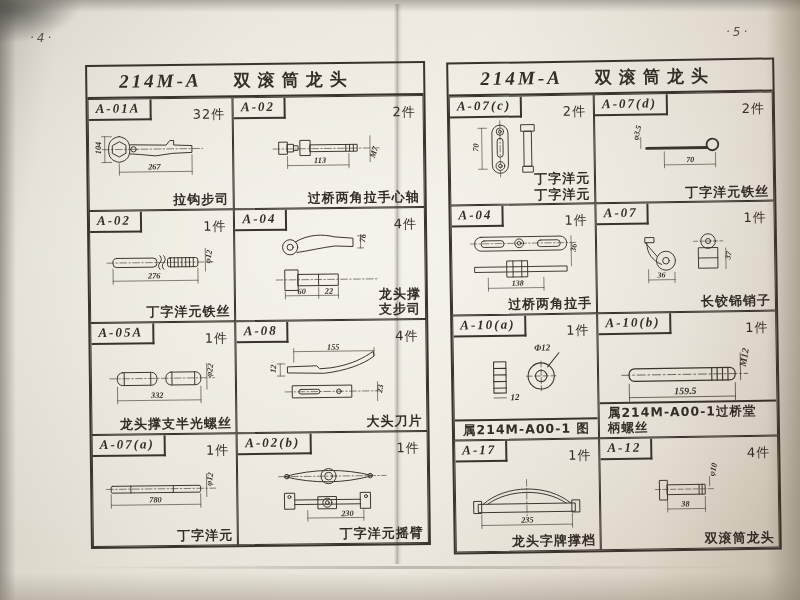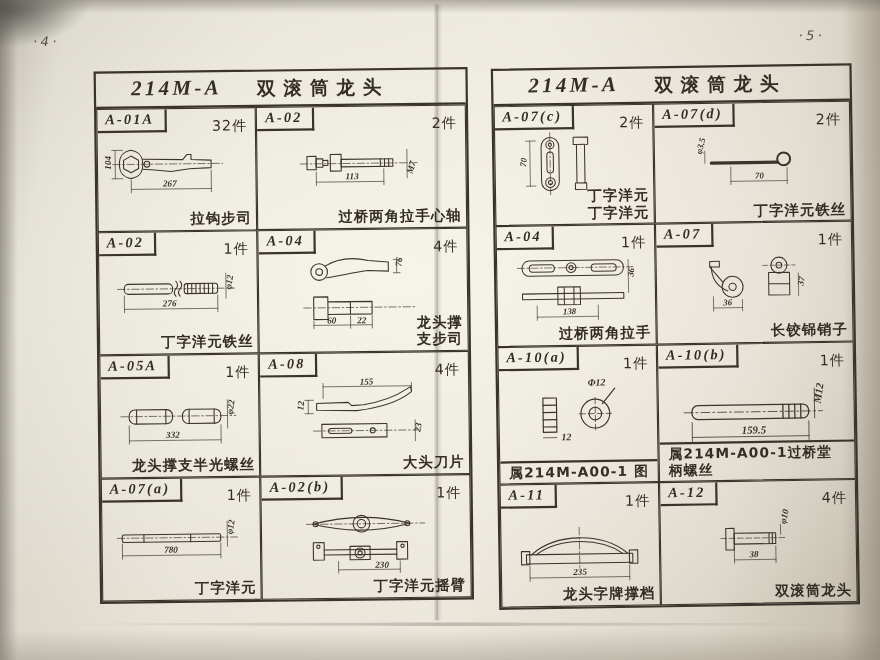--- a/index.html
+++ b/index.html
@@ -362,21 +362,21 @@
                 <path class="dl" d="M144,22 V52"></path>
               </g>
 <text class="t" x="70" y="67">159.5</text>
 <text class="t" transform="rotate(-80 150 38)" x="150" y="38">M12</text>
             </svg></div>
           <div class="cap strip">
             <span>属214M-A00-1过桥堂柄螺丝</span>
           </div>
         </div>
         <div class="cell">
-          <div class="codebox">A-11</div>
+          <div class="codebox">A-17</div>
           <div class="qty">1件</div>
           <div class="draw"><svg viewBox="0 0 170 95" preserveAspectRatio="xMidYMid meet">
               <g class="s">
 <path d="M26,56 C56,30 112,30 142,56"></path>
                 <path d="M32,56 C60,36 108,36 136,56"></path>
 <rect x="20" y="56" width="128" height="11"></rect>
 <path d="M14,52 h10 v16 h-10 z M144,52 h10 v16 h-10 z"></path>
 <path class="dl" d="M84,24 V72" stroke-dasharray="9 3 2 3"></path>
 <path class="dl" d="M24,84 H144 M24,70 V88 M144,70 V88"></path>
               </g>

